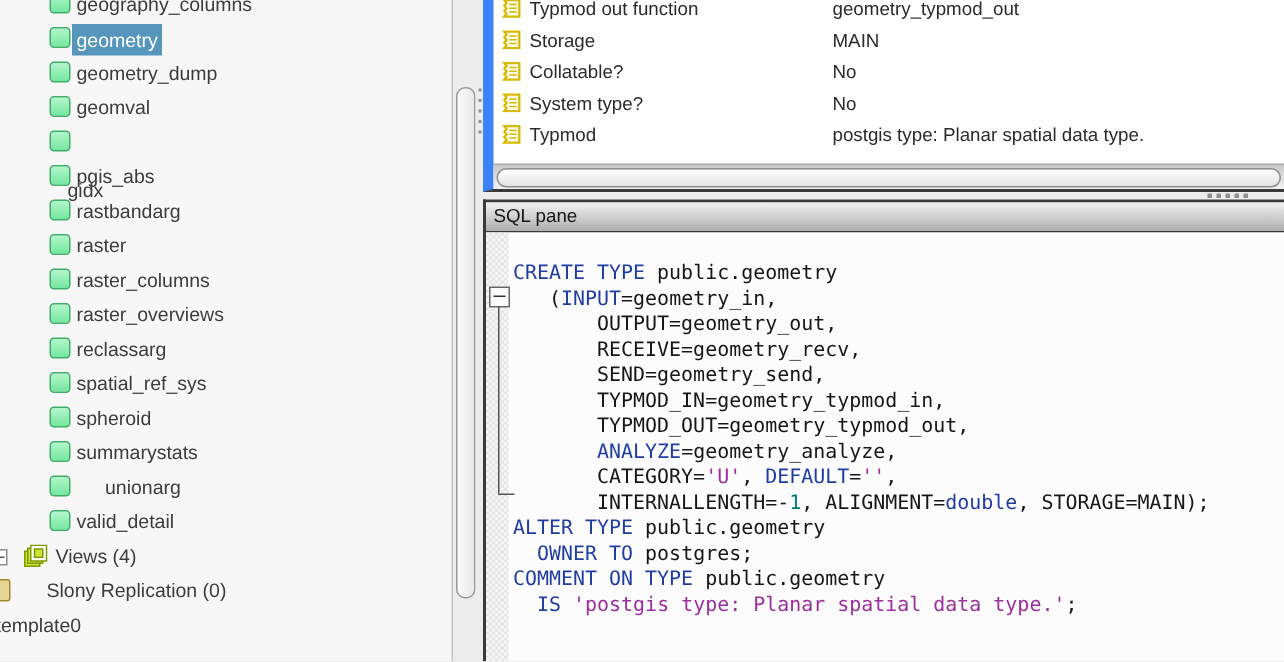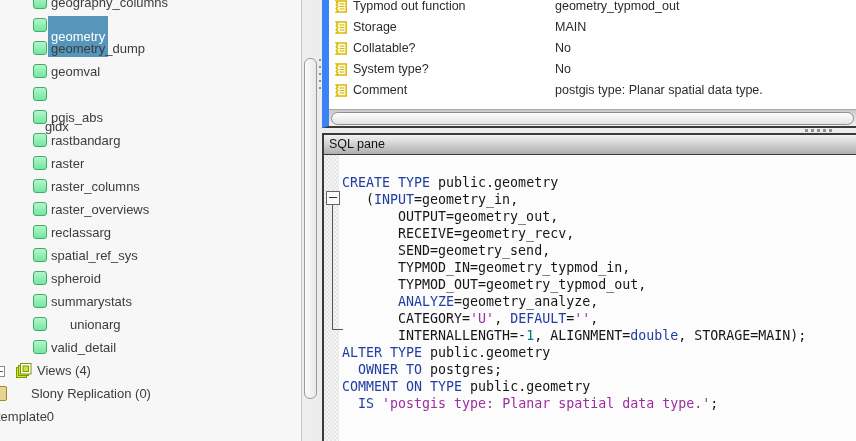--- a/index.html
+++ b/index.html
@@ -6,21 +6,21 @@
   #root{position:relative;width:856px;height:441px;overflow:hidden;background:#ececec;
         font-family:"Liberation Sans","DejaVu Sans",sans-serif;}
   
   #tree-pane{position:absolute;left:0;top:0;width:301px;height:441px;background:#f7f7f7;overflow:hidden;}
   .trow{position:relative;height:23px;}
   .trow:first-child{margin-top:-9px;}
   .ticon{position:absolute;top:4px;}
   .sq{width:12px;height:12px;border:1.5px solid #3fae67;border-radius:3px;
       background:linear-gradient(#b4f5cc,#74e7a0);}
   .tlabel{position:absolute;top:0;height:23px;line-height:23px;font-size:13px;color:#3c3c3c;white-space:nowrap;}
-  .tlabel.sel{top:2px;height:19px;line-height:19px;background:#5596ba;color:#ffffff;padding:11px 3px;}
+  .tlabel.sel{top:2px;height:19px;line-height:19px;background:#5596ba;color:#ffffff;padding:1px 3px;}
   .expander{position:absolute;left:-6px;top:7px;width:9px;height:9px;background:#fff;border:1px solid #8a8a8a;}
   .expander::before{content:"";position:absolute;left:1px;right:1px;top:4px;height:1px;background:#555;}
   .expander::after{content:"";position:absolute;top:1px;bottom:1px;left:4px;width:1px;background:#555;}
   .slony-ic{width:10px;height:13px;background:#e6d494;border:1px solid #a5862e;border-radius:2px;}
   
   #tree-scrollbar{position:absolute;left:301px;top:0;width:16px;height:441px;background:#ededed;
                   border-left:1px solid #c6c6c6;}
   #tree-scroll-thumb{position:absolute;left:2px;top:58px;width:11px;height:339px;border-radius:6px;
                      background:linear-gradient(90deg,#fbfbfb,#e9e9e9);border:1px solid #9a9a9a;}
   
@@ -234,21 +234,21 @@
           <span class="plabel">System type?</span>
           <span class="pvalue">No</span>
         </div>
         <div class="prow">
           <span class="picon"><svg width="15" height="13" viewBox="0 0 15 13">
               <path d="M3.2 1 H13.2 V12 H3.2 L4.7 10.2 3.2 8.4 4.7 6.6 3.2 4.8 4.7 3 Z" fill="#fffdf0" stroke="#d8b900" stroke-width="1.5"></path>
               <line x1="6.5" y1="4" x2="11.5" y2="4" stroke="#d8b900" stroke-width="1.1"></line>
               <line x1="6.5" y1="6.5" x2="11.5" y2="6.5" stroke="#d8b900" stroke-width="1.1"></line>
               <line x1="6.5" y1="9" x2="11.5" y2="9" stroke="#d8b900" stroke-width="1.1"></line>
             </svg></span>
-          <span class="plabel">Comment</span>
+          <span class="plabel">Typmod</span>
           <span class="pvalue">postgis type: Planar spatial data type.</span>
         </div>
       </div>
     <div id="props-hscroll">
       <div id="props-hthumb"></div>
     </div>
   </div>
 
   <div id="h-splitter">
     <div class="hdot" style="left:0px"></div>

